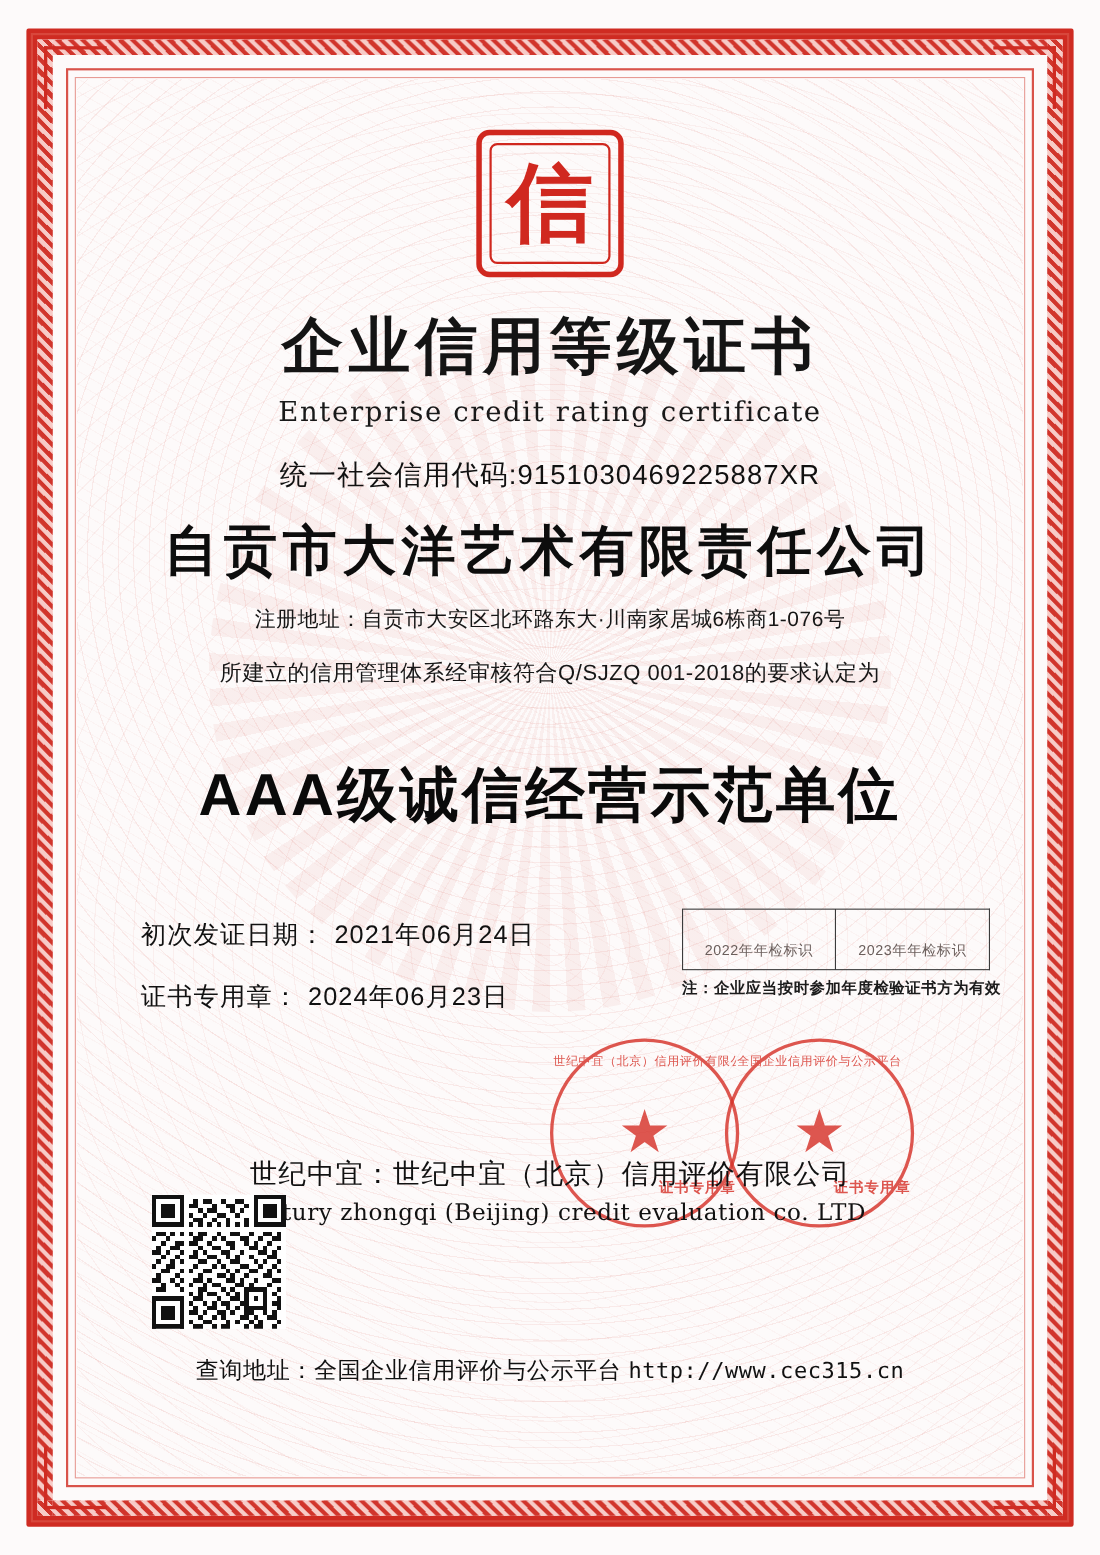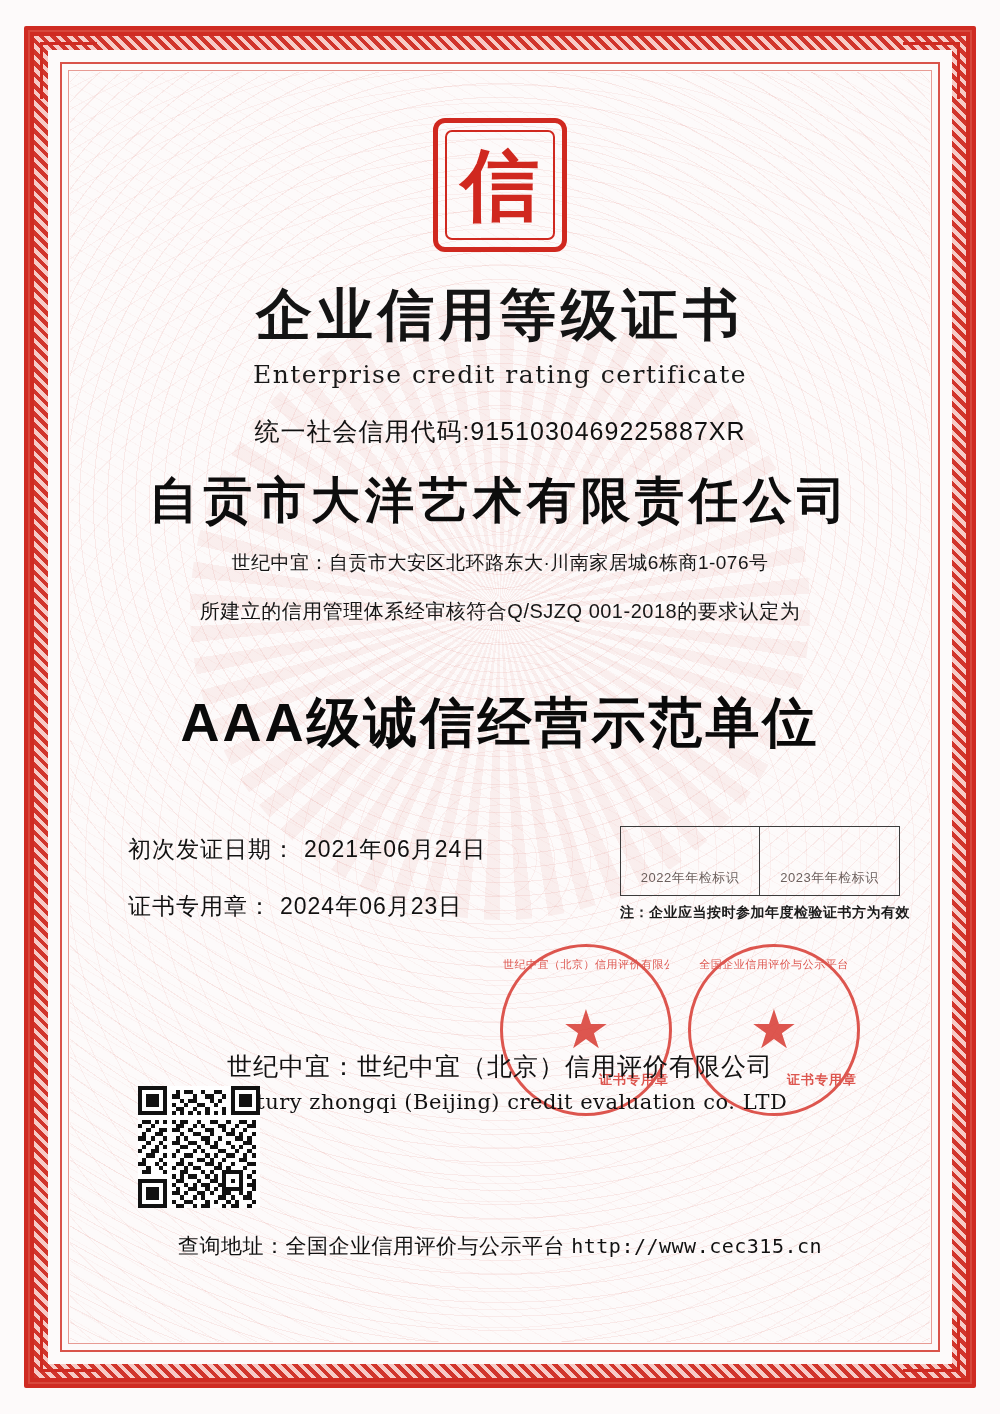--- a/index.html
+++ b/index.html
@@ -200,21 +200,21 @@
   .date-line .label { margin-right: 8px; }
 
   .inspection {
     padding-right: 10px;
   }
   .inspection-boxes {
     display: flex;
   }
   .insp-box {
     width: 140px;
-    height: 70px;
+    height: 56px;
     border: 1px solid #3b3b3b;
     display: flex;
     align-items: flex-end;
     justify-content: center;
     padding-bottom: 8px;
     box-sizing: border-box;
   }
   .insp-box + .insp-box { border-left: none; }
   .insp-box span {
     font-size: 13px;
@@ -265,21 +265,21 @@
     position: absolute;
     left: 0; right: 0; top: 10px;
     text-align: center;
     font-size: 11px;
     color: #d6332a;
     letter-spacing: 0.5px;
     white-space: nowrap;
     overflow: hidden;
   }
   .seal.left  { left: 420px; top: -10px; }
-  .seal.right { left: 608px; top: -10px; }
+  .seal.right { left: 579px; top: -10px; }
 
   .agency-cn {
     position: absolute;
     left: 0; right: 0;
     top: 96px;
     font-size: 25px;
     color: #111;
     letter-spacing: 1px;
   }
   .agency-en {
@@ -338,21 +338,21 @@
       <div class="logo-seal-char">信</div>
     </div>
 
     <div class="title-cn">企业信用等级证书</div>
     <div class="title-en">Enterprise credit rating certificate</div>
 
     <div class="credit-code">统一社会信用代码:9151030469225887XR</div>
 
     <div class="company-name">自贡市大洋艺术有限责任公司</div>
 
-    <div class="reg-address">世纪中宜：自贡市大安区北环路东大·川南家居城6栋商1-076号</div>
+    <div class="reg-address">注册地址：自贡市大安区北环路东大·川南家居城6栋商1-076号</div>
 
     <div class="standard-line">所建立的信用管理体系经审核符合Q/SJZQ 001-2018的要求认定为</div>
 
     <div class="award-level">AAA级诚信经营示范单位</div>
 
     <div class="mid-row">
       <div class="dates">
         <div class="date-line">
           <span class="label">初次发证日期：</span><span>2021年06月24日</span>
         </div>

